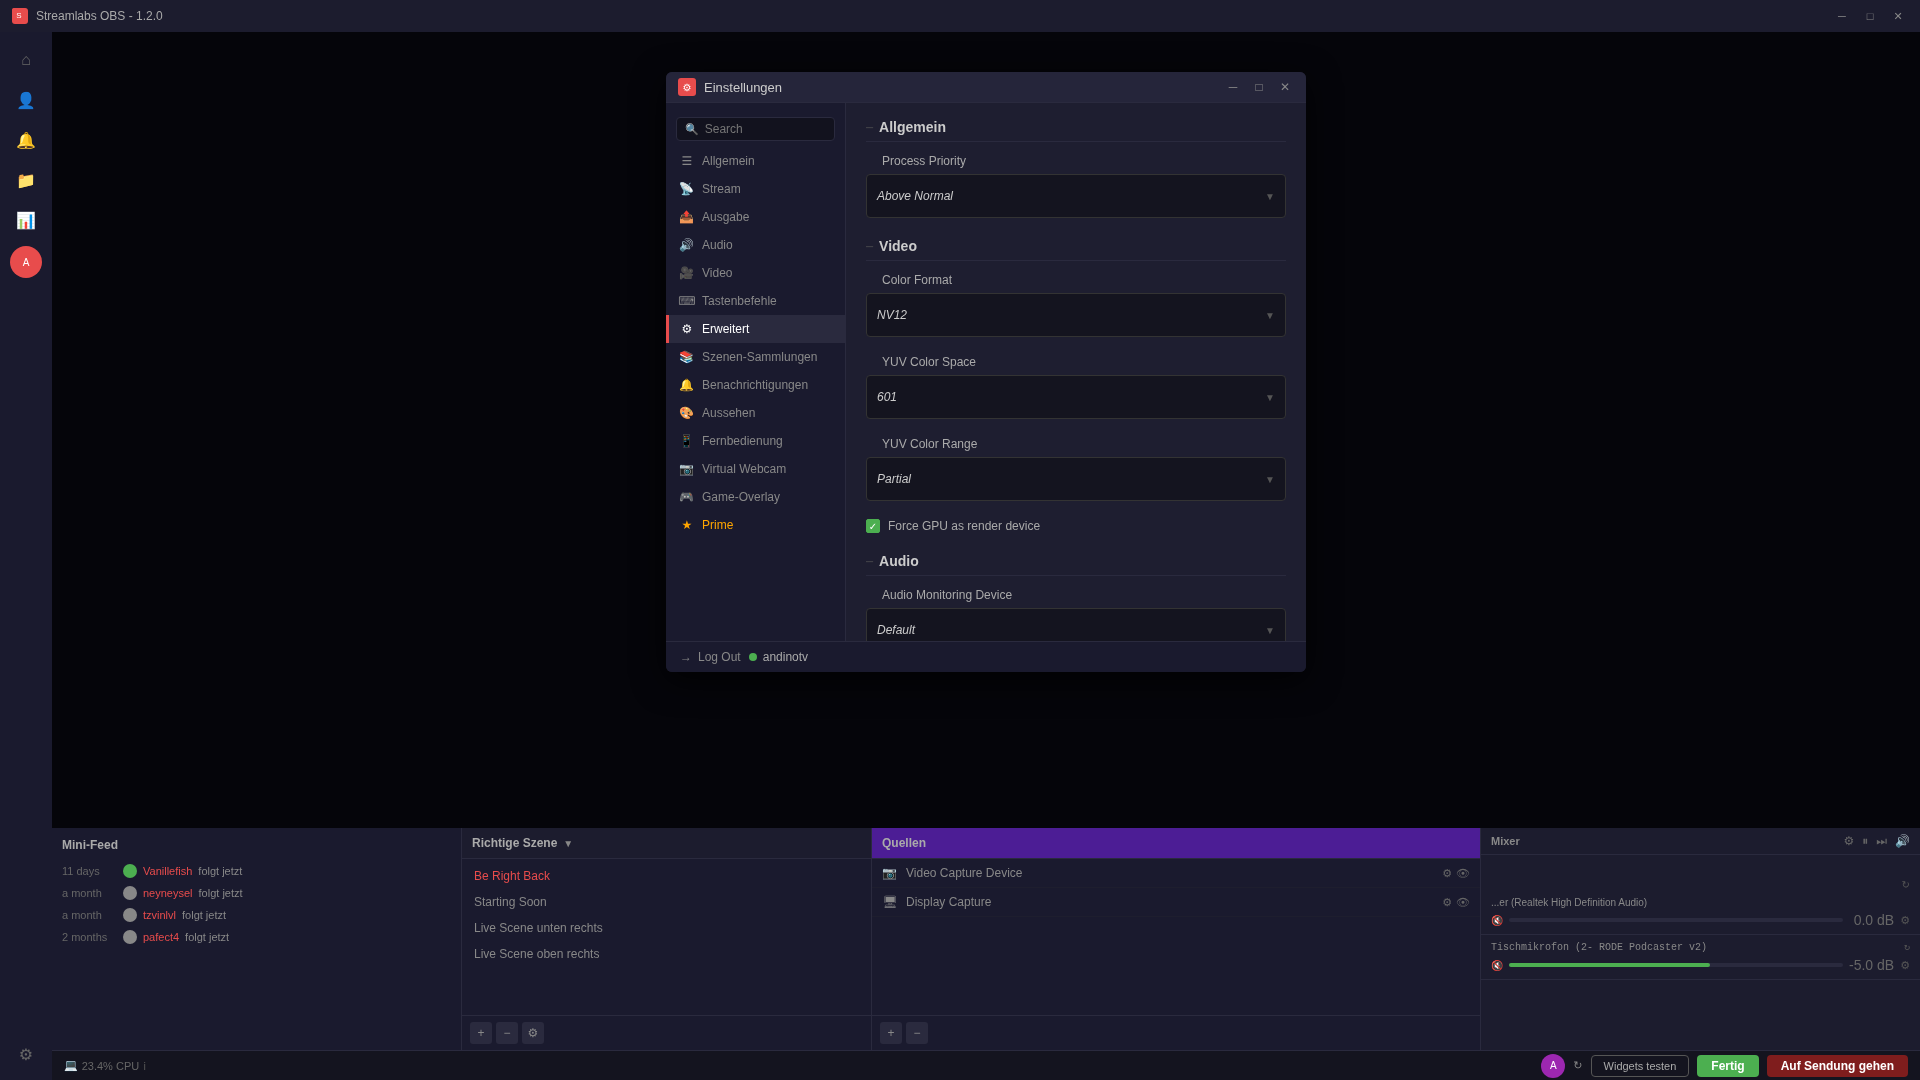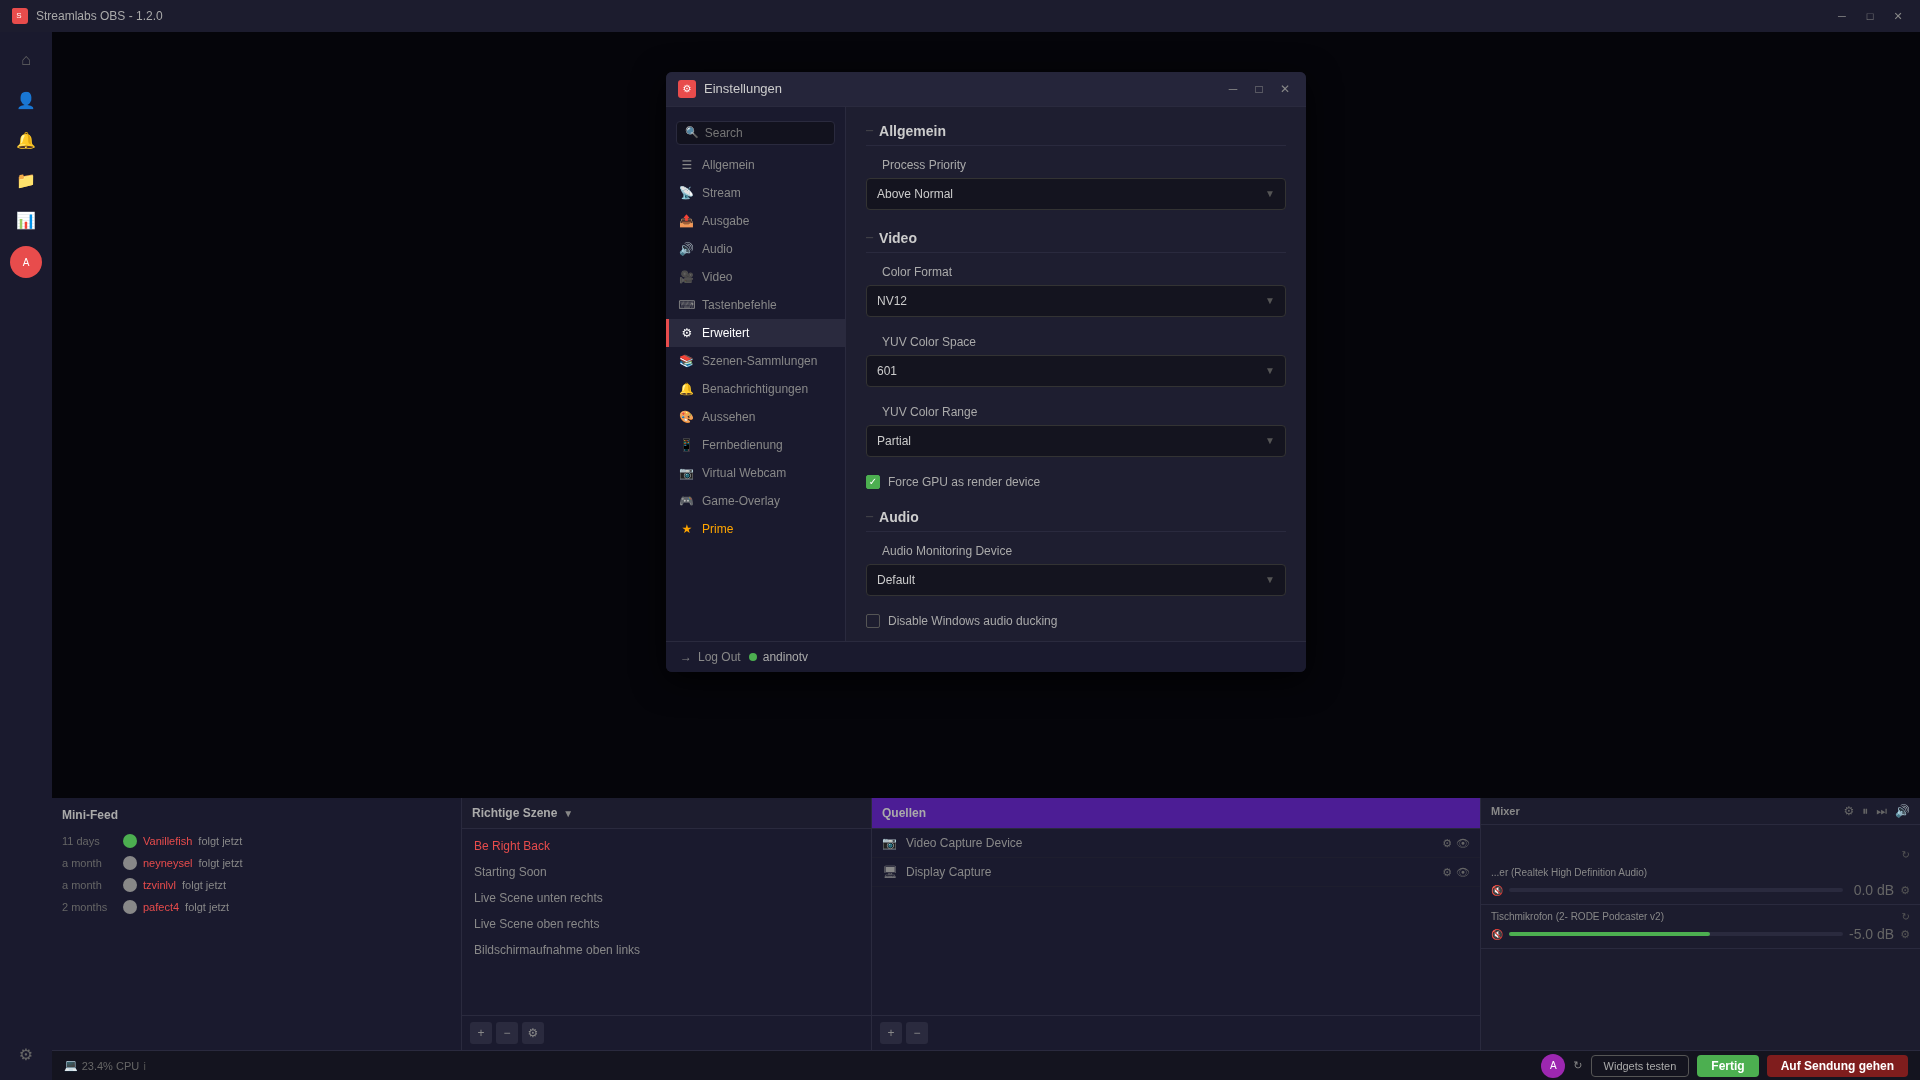--- a/index.html
+++ b/index.html
@@ -95,21 +95,21 @@
     
     .preview-area {
       flex: 1;
       background: #0d0d1a;
       position: relative;
       min-height: 0;
     }
 
     
     .bottom-panel {
-      height: 282px;
+      height: 252px;
       background: #1a1a2e;
       display: flex;
       flex-direction: column;
     }
 
     .bottom-content {
       flex: 1;
       display: flex;
     }
 
@@ -474,21 +474,22 @@
       background: #14141f;
       border: 1px solid #333;
       border-radius: 4px;
       color: #ccc;
       padding: 6px 10px;
       font-size: 12px;
       cursor: pointer;
       display: flex;
       align-items: center;
       justify-content: space-between;
-      height: 32px;
+      height: 44px;
+      font-style: italic;
     }
     .select-arrow { color: #555; font-size: 10px; }
 
     .checkbox-row {
       display: flex;
       align-items: center;
       gap: 8px;
       margin-bottom: 8px;
     }
     .checkbox {
@@ -783,23 +784,20 @@
             </div>
             <div class="scene-item">
               <span>Starting Soon</span>
             </div>
             <div class="scene-item">
               <span>Live Scene unten rechts</span>
             </div>
             <div class="scene-item">
               <span>Live Scene oben rechts</span>
             </div>
-            <div class="scene-item">
-              <span>Bildschirmaufnahme oben links</span>
-            </div>
           </div>
           <div style="display:flex;gap:4px;padding:6px 8px;border-top:1px solid #2a2a3e;">
             <div style="width:22px;height:22px;background:#2a2a3e;border-radius:3px;display:flex;align-items:center;justify-content:center;cursor:pointer;color:#888;font-size:12px;">+</div>
             <div style="width:22px;height:22px;background:#2a2a3e;border-radius:3px;display:flex;align-items:center;justify-content:center;cursor:pointer;color:#888;font-size:12px;">−</div>
             <div style="width:22px;height:22px;background:#2a2a3e;border-radius:3px;display:flex;align-items:center;justify-content:center;cursor:pointer;color:#888;font-size:12px;">⚙</div>
           </div>
         </div>
 
         <div class="sources-section">
           <div class="sources-header">
@@ -850,21 +848,21 @@
                   <div class="audio-track-fill" style="width:0%;"></div>
                 </div>
                 <span class="audio-vol">0.0 dB</span>
                 <span class="audio-gear">⚙</span>
               </div>
             </div>
           </div>
 
           <div class="audio-bar">
             <div style="display:flex;flex-direction:column;width:100%;gap:4px;">
-              <div style="display:flex;align-items:center;">
+              <div style="display:flex;align-items:center;font-family:Liberation Mono, monospace;">
                 <span style="font-size:10px;color:#888;flex:1;white-space:nowrap;overflow:hidden;text-overflow:ellipsis;">Tischmikrofon (2- RODE Podcaster v2)</span>
                 <span style="font-size:10px;color:#555;cursor:pointer;">↻</span>
               </div>
               <div style="display:flex;align-items:center;gap:6px;">
                 <span style="font-size:10px;color:#555;cursor:pointer;">🔇</span>
                 <div class="audio-track">
                   <div class="audio-track-fill" style="width:60%;"></div>
                 </div>
                 <span class="audio-vol">-5.0 dB</span>
                 <span class="audio-gear">⚙</span>

